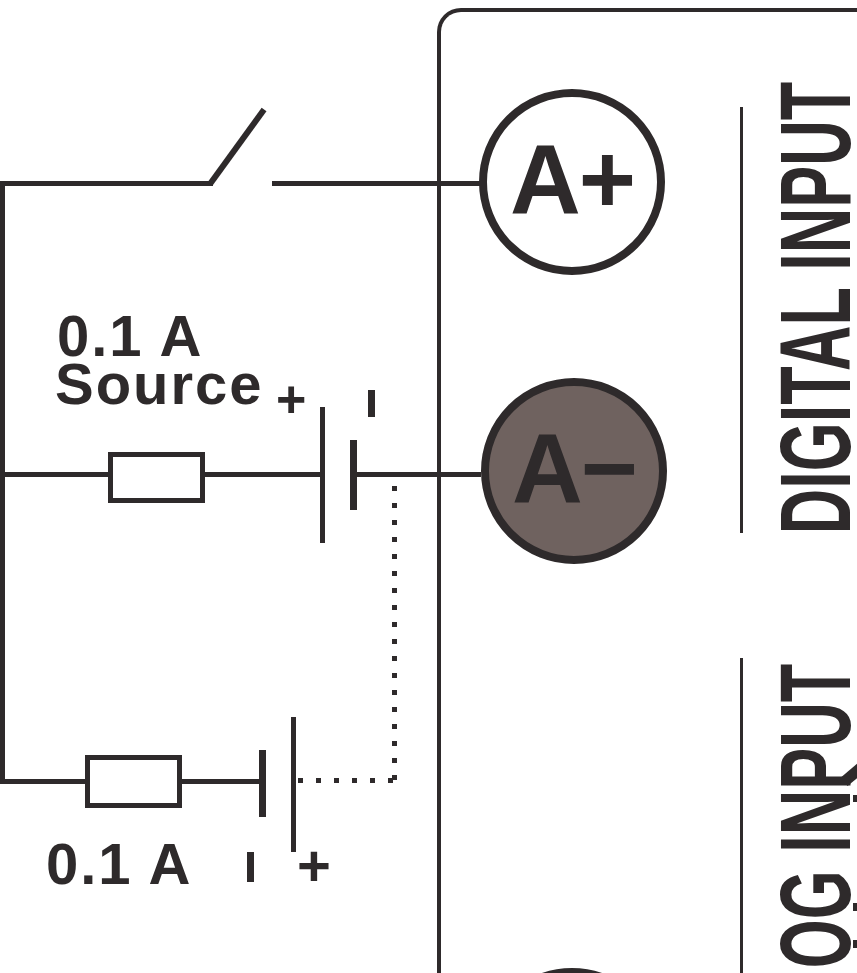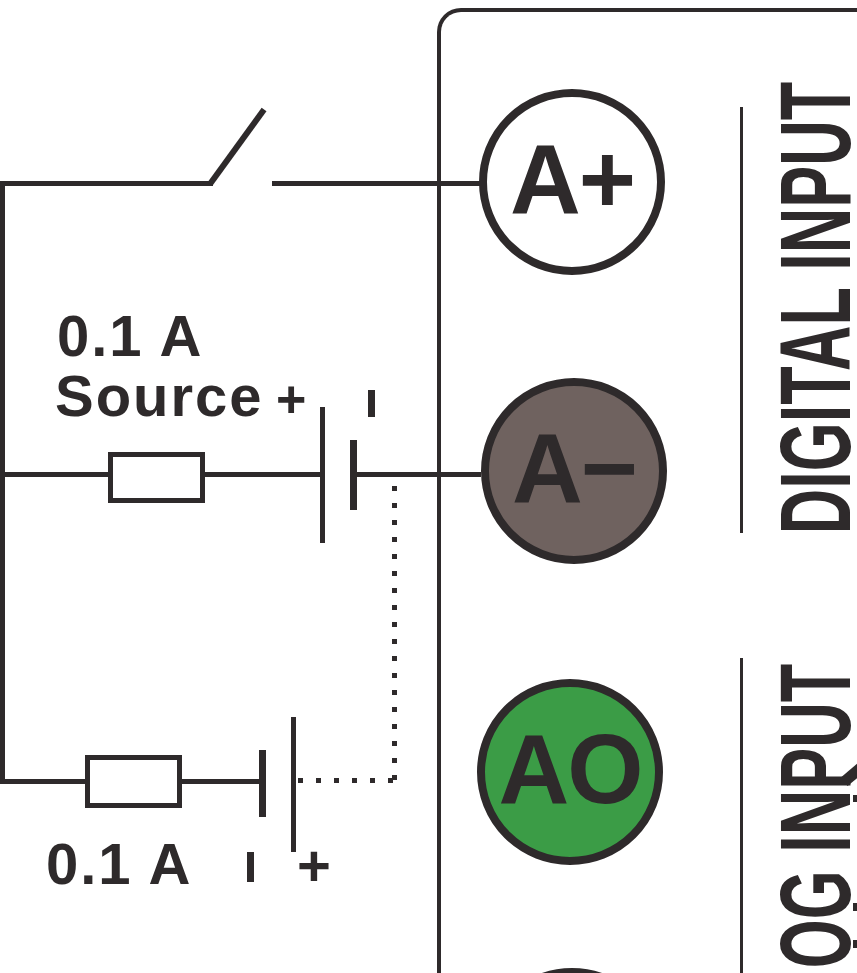--- a/index.html
+++ b/index.html
@@ -86,21 +86,21 @@
   <div class="h-wire" style="left:272px;top:181px;width:209px;"></div>
 
   <div class="h-wire" style="left:0;top:472px;width:112px;"></div>
   <div class="fuse" style="left:108px;top:452px;width:97px;height:51px;"></div>
   <div class="h-wire" style="left:202px;top:472px;width:120px;"></div>
   <div class="plate" style="left:320px;top:407px;width:5px;height:136px;"></div>
   <div class="plate" style="left:350px;top:440px;width:7px;height:70px;"></div>
   <div class="h-wire" style="left:355px;top:472px;width:126px;"></div>
 
   <div class="label fs58" style="left:57px;top:306px;">0.1 A</div>
-  <div class="label fs58" style="left:55px;top:366px;">Source</div>
+  <div class="label fs58" style="left:55px;top:354px;">Source</div>
   <div class="label plus" style="left:276px;top:372px;font-size:52px;">+</div>
   <div class="minus-mark" style="left:368px;top:390px;height:27px;"></div>
 
   <div class="h-wire" style="left:0;top:779px;width:90px;"></div>
   <div class="fuse" style="left:85px;top:755px;width:97px;height:53px;"></div>
   <div class="h-wire" style="left:179px;top:779px;width:86px;"></div>
   <div class="plate" style="left:259px;top:750px;width:7px;height:67px;"></div>
   <div class="plate" style="left:291px;top:717px;width:5px;height:135px;"></div>
   <div class="dotted-h" style="left:298px;top:778px;width:98px;"></div>
   <div class="dotted-v" style="left:392px;top:486px;height:296px;"></div>
@@ -108,19 +108,16 @@
   <div class="label fs58" style="left:46px;top:834px;">0.1 A</div>
   <div class="minus-mark" style="left:247px;top:852px;height:30px;"></div>
   <div class="label plus" style="left:297px;top:836px;font-size:58px;">+</div>
 
   <div class="terminal" style="left: 479px; top: 89px; background: rgb(255, 255, 255);">
     <span class="terminal-label">A+</span>
   </div>
   <div class="terminal" style="left: 481px; top: 378px; background: rgb(111, 98, 95);">
     <span class="terminal-label">A−</span>
   </div>
-  <div class="terminal" style="left: 477px; top: 679px; background: rgb(59, 156, 70);">
-    <span class="terminal-label">AO</span>
-  </div>
 
   <div class="terminal" style="left:479px;top:968px;"></div>
 
 </div>
 
 </body></html>

